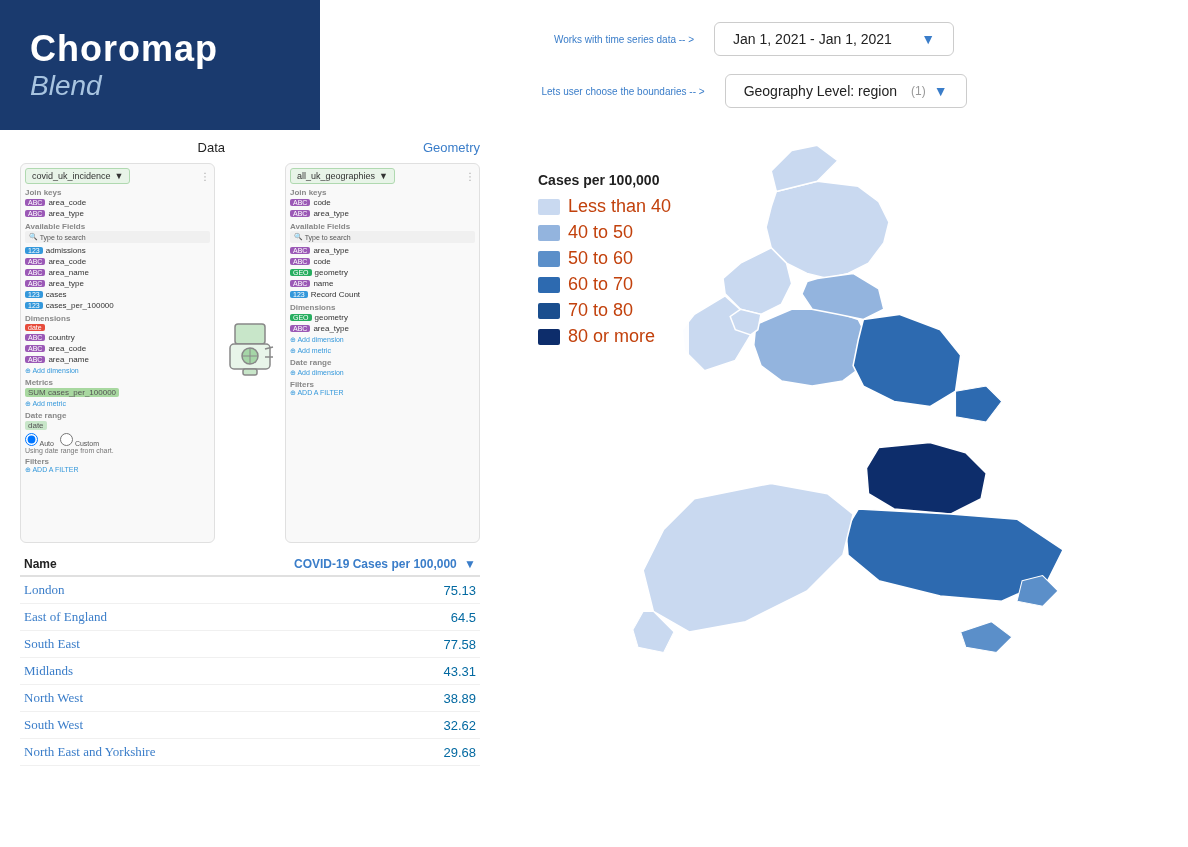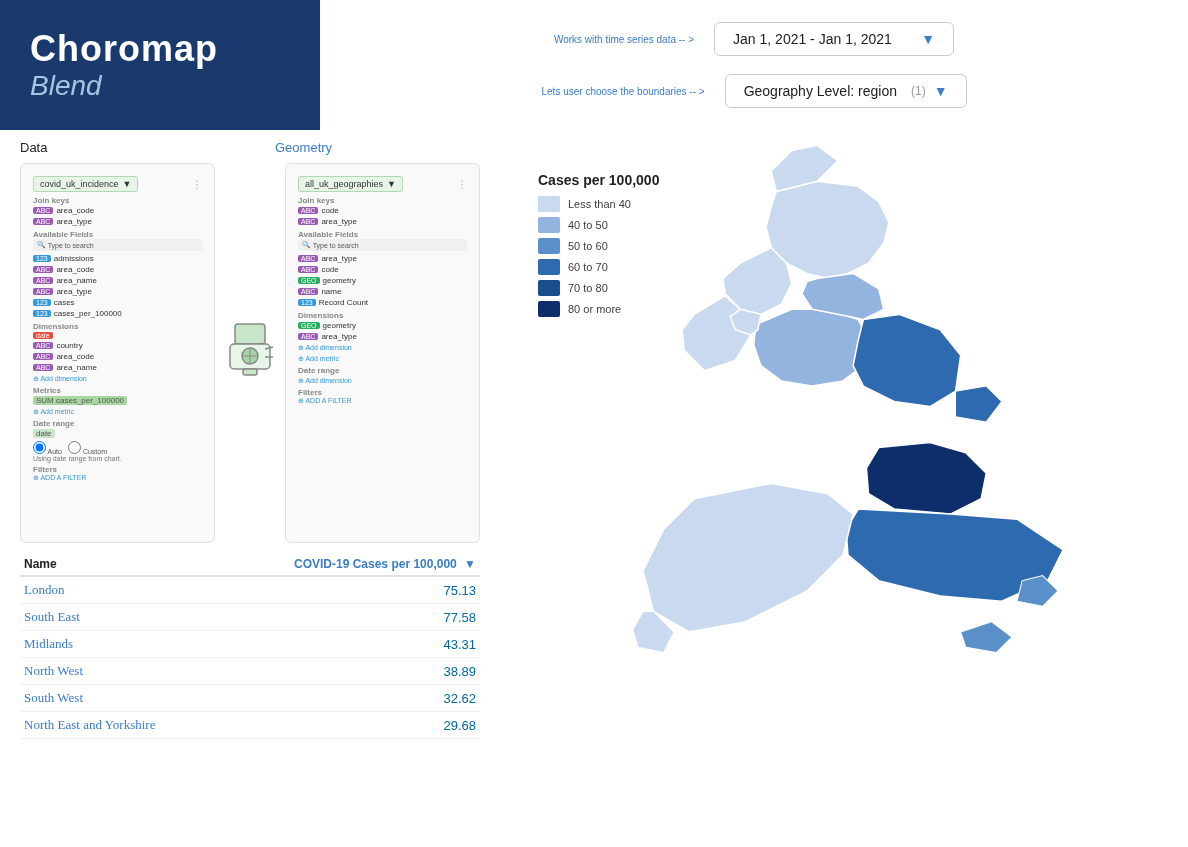--- a/index.html
+++ b/index.html
@@ -17,26 +17,26 @@
     .control-dropdown .arrow { color: #3a7dc9; margin-left: auto; }
 
     
     .main { display: flex; height: 717px; }
 
     
     .left-panel { width: 500px; padding: 10px 20px; overflow: hidden; }
 
     
     .panel-labels { display: flex; gap: 0; margin-bottom: 8px; }
-    .panel-label { font-size: 13px; color: #222; flex: 1; text-align: left; }
+    .panel-label { font-size: 13px; color: #222; flex: 1; text-align: right; }
     .panel-label.geo { color: #3a7dc9; }
 
     
     .blend-area { display: flex; gap: 10px; height: 380px; margin-bottom: 10px; }
-    .blend-pane { flex: 1; border: 1px solid #e0e0e0; border-radius: 6px; background: #f9f9f9; padding: 12px; font-size: 9px; color: #555; overflow: hidden; }
+    .blend-pane { flex: 1; border: 1px solid #e0e0e0; border-radius: 6px; background: #f9f9f9; padding: 4px; font-size: 9px; color: #555; overflow: hidden; }
     .blend-pane-header { display: flex; justify-content: space-between; align-items: center; margin-bottom: 4px; }
     .blend-pane-title { background: #e8f4e8; border: 1px solid #b0d9b0; border-radius: 3px; padding: 2px 6px; font-size: 9px; color: #333; display: flex; align-items: center; gap: 4px; }
     .blend-section { margin-bottom: 3px; }
     .blend-section-title { font-size: 8px; color: #888; font-weight: bold; }
     .field-row { display: flex; align-items: center; gap: 3px; padding: 1px 0; }
     .field-tag { border-radius: 2px; padding: 0px 3px; font-size: 7px; color: #fff; }
     .tag-abc { background: #9b59b6; }
     .tag-123 { background: #3498db; }
     .tag-geo { background: #27ae60; }
     .tag-date { background: #e74c3c; }
@@ -58,21 +58,21 @@
     .data-table td.value { text-align: right; color: #0369a1; }
 
     
     .right-panel { flex: 1; position: relative; padding: 10px 0 0 0; }
 
     
     .legend { position: absolute; top: 30px; left: 20px; background: rgba(255,255,255,0.95); padding: 12px 18px; border-radius: 6px; z-index: 10; }
     .legend-title { font-size: 14px; font-weight: 600; color: #222; margin-bottom: 8px; }
     .legend-item { display: flex; align-items: center; gap: 8px; margin-bottom: 5px; }
     .legend-swatch { width: 22px; height: 16px; border-radius: 2px; }
-    .legend-label { font-size: 11px; color: #404040; }
+    .legend-label { font-size: 18px; color: #c2410c; }
 
     
     .map-container { position: absolute; top: 0; right: 0; width: 680px; height: 717px; }
     .map-container svg { width: 100%; height: 100%; }
   </style>
 </head>
 <body>
 
 <div class="header">
   <div class="header-brand">
@@ -301,20 +301,24 @@
               <span style="color:#3a7dc9;margin-left:4px;">▼</span>
             </th>
           </tr>
         </thead>
         <tbody id="table-body">
         <tr>
       <td class="name">London</td>
       <td class="value">75.13</td>
     </tr>
             <tr>
+      <td class="name">East of England</td>
+      <td class="value">64.5</td>
+    </tr>
+            <tr>
       <td class="name">South East</td>
       <td class="value">77.58</td>
     </tr>
             <tr>
       <td class="name">Midlands</td>
       <td class="value">43.31</td>
     </tr>
             <tr>
       <td class="name">North West</td>
       <td class="value">38.89</td>

